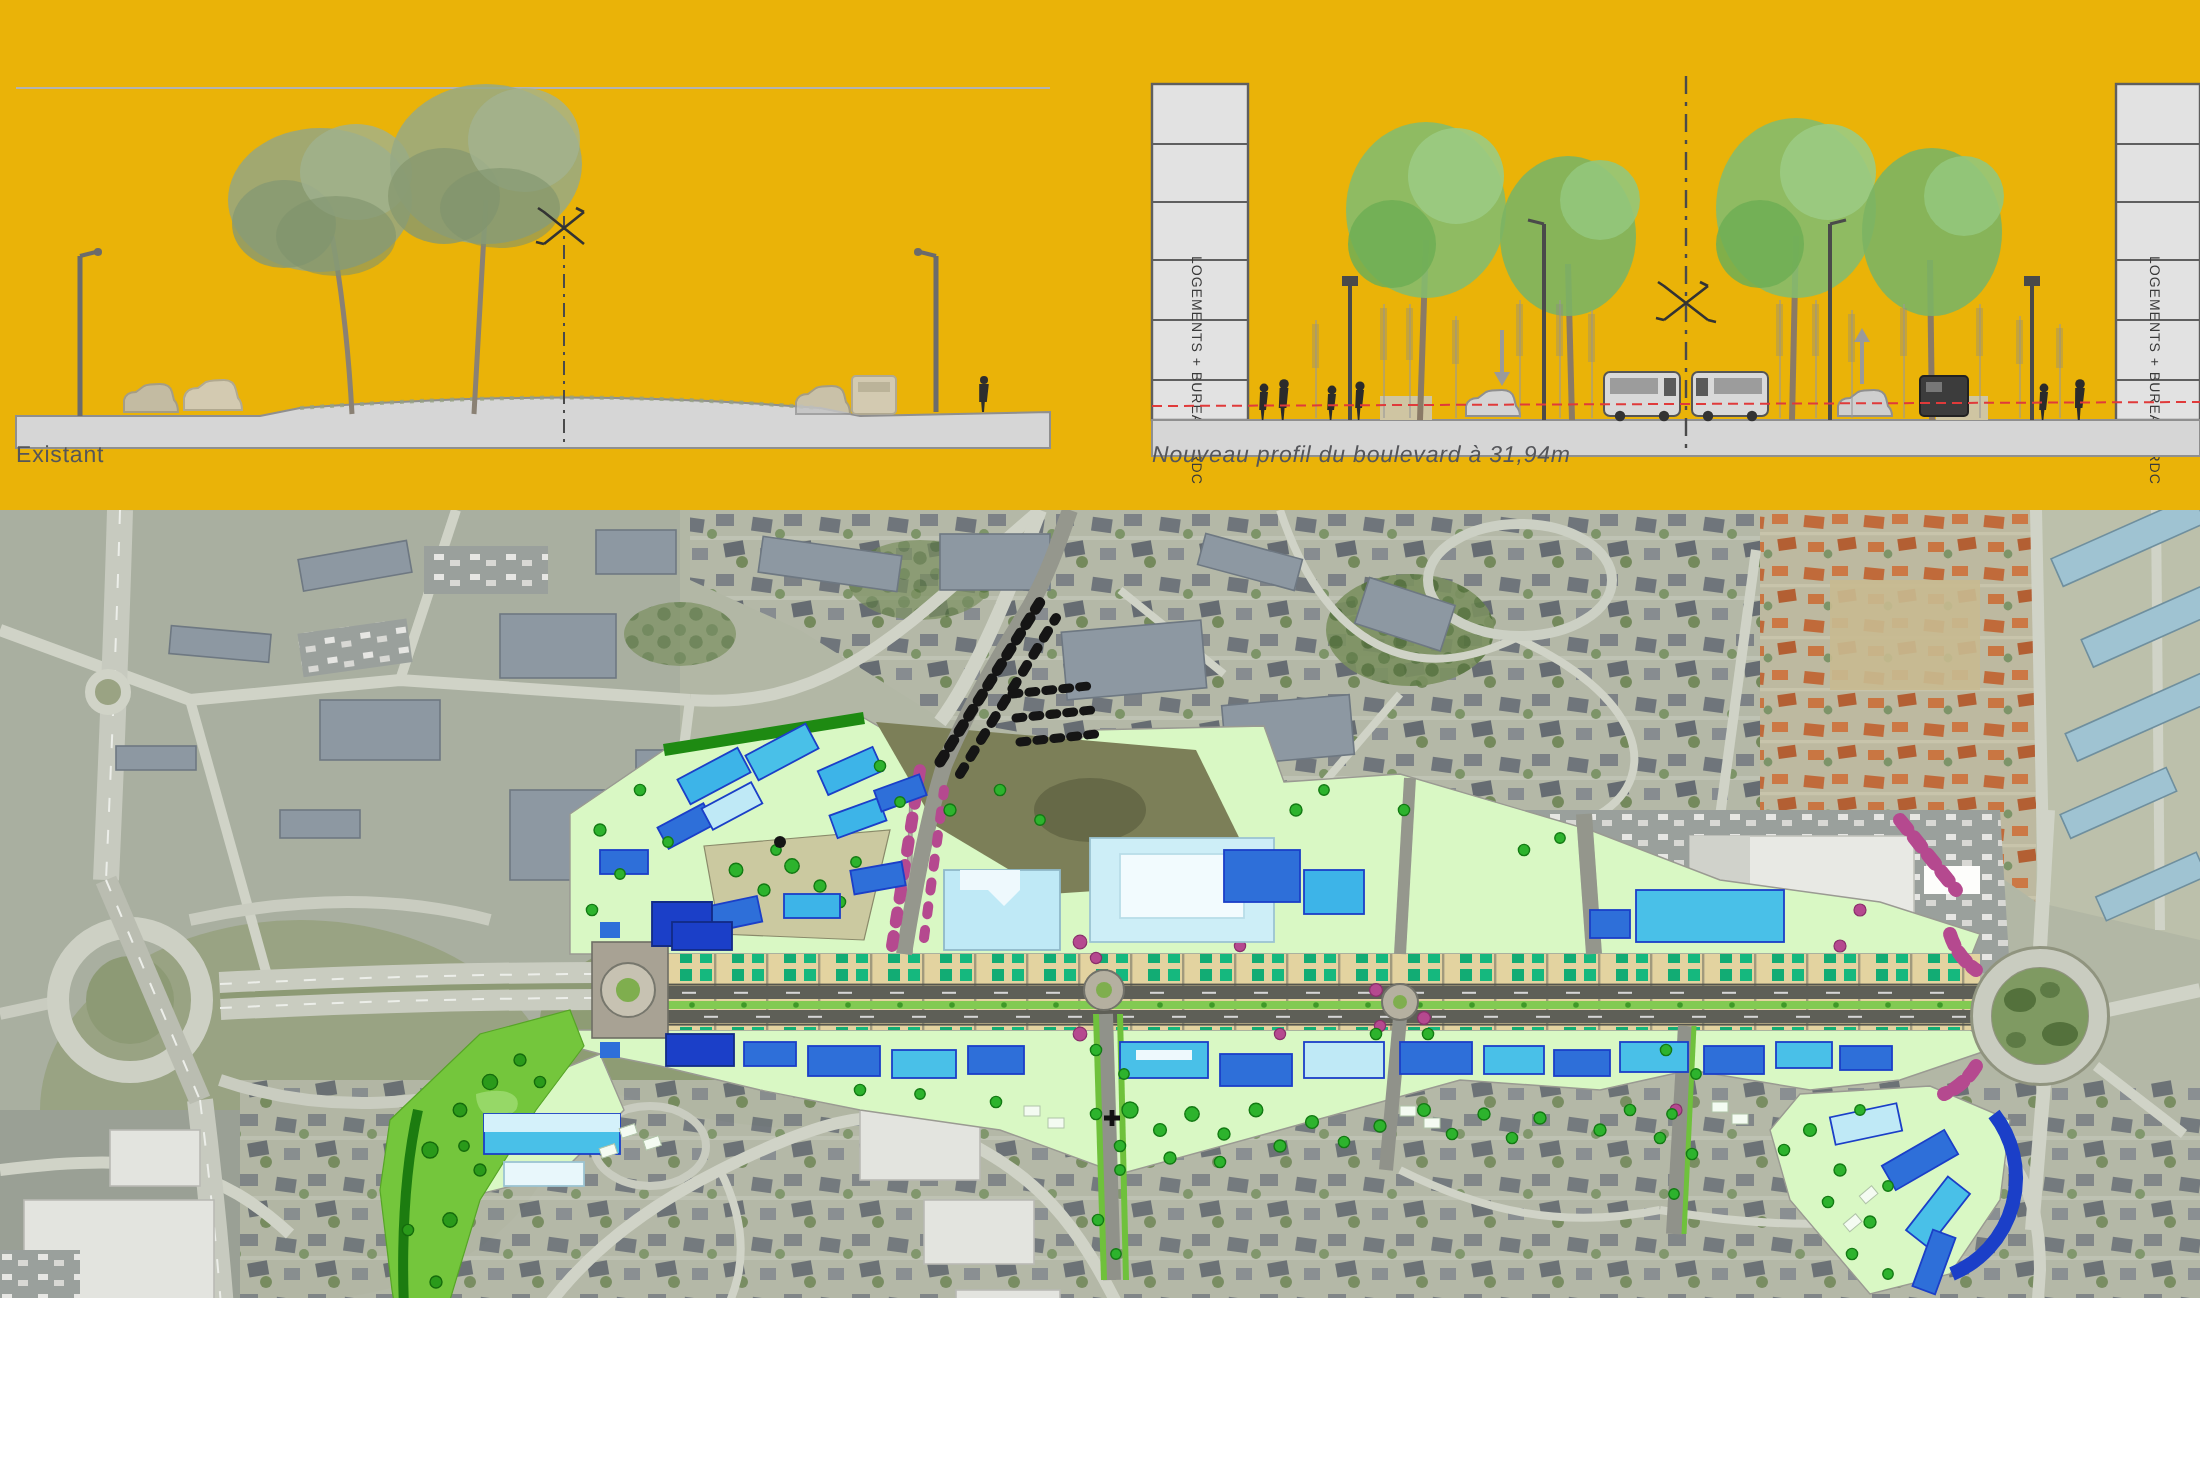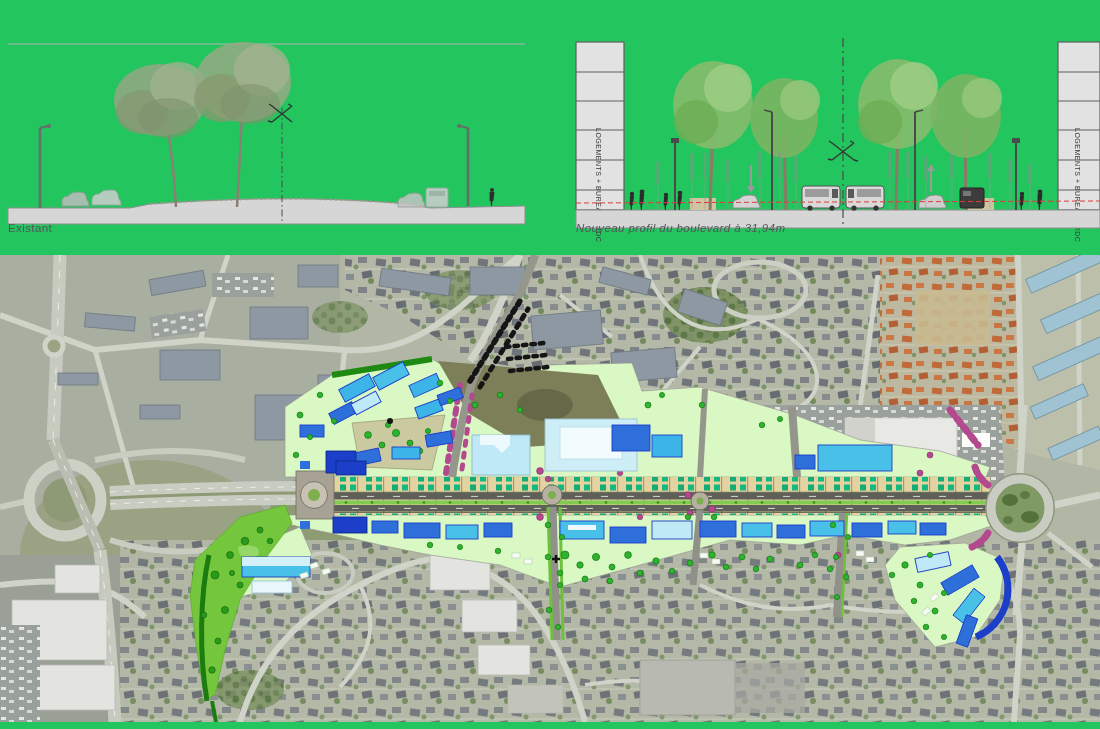--- a/index.html
+++ b/index.html
@@ -1,16 +1,16 @@
 <!DOCTYPE html>
 <html><head>
 <meta charset="utf-8">
 <style>
   html,body{margin:0;padding:0;background:#ffffff;}
-  .page{position:relative;width:1100px;height:729px;background:#22c55e;overflow:hidden;
+  .page{position:relative;width:1100px;height:649px;background:#eab308;overflow:hidden;
         font-family:"Liberation Sans",sans-serif;}
   .xsec{position:absolute;top:0;height:250px;}
   #sec-existant{left:0;width:540px;}
   #sec-nouveau{left:570px;width:530px;}
   .caption{position:absolute;font-size:11.5px;letter-spacing:.4px;color:#55565a;}
   #cap-existant{left:8px;top:222px;}
   #cap-nouveau{left:6px;top:222px;font-style:italic;}
   #map-wrap{position:absolute;left:0;top:255px;width:1100px;height:467px;}
   svg{display:block;}
 </style>

